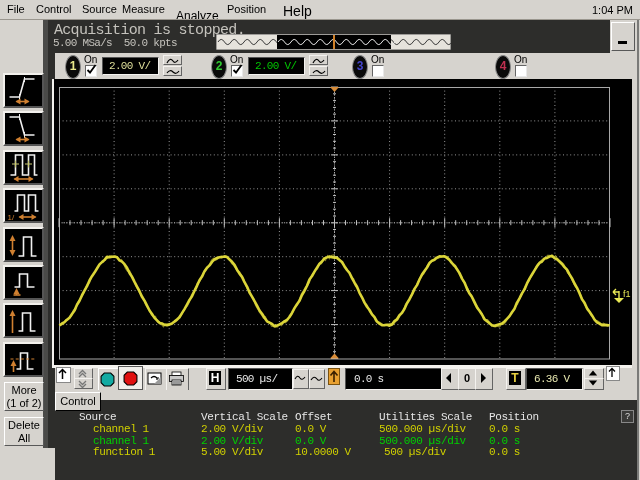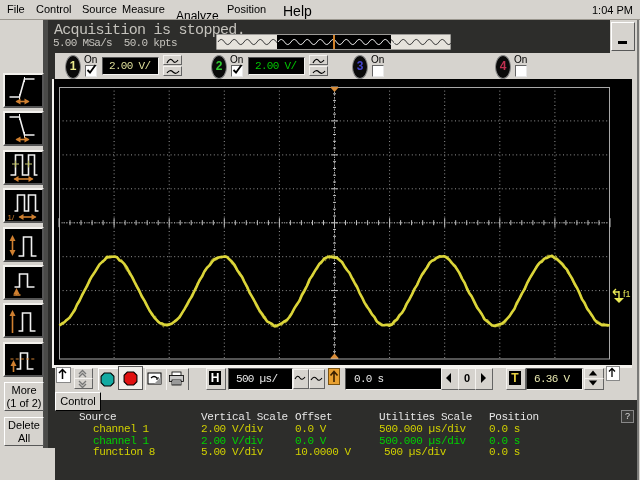--- a/index.html
+++ b/index.html
@@ -367,17 +367,17 @@
 <div class="abs mono" style="left:93px;top:423.0px;font-size:11px;letter-spacing:-0.4px;color:#d0d000">channel 1</div>
 <div class="abs mono" style="left:201px;top:423.0px;font-size:11px;letter-spacing:-0.4px;color:#d0d000">2.00 V/div</div>
 <div class="abs mono" style="left:295px;top:423.0px;font-size:11px;letter-spacing:-0.4px;color:#d0d000">0.0 V</div>
 <div class="abs mono" style="left:379px;top:423.0px;font-size:11px;letter-spacing:-0.4px;color:#d0d000">500.000 µs/div</div>
 <div class="abs mono" style="left:489px;top:423.0px;font-size:11px;letter-spacing:-0.4px;color:#d0d000">0.0 s</div>
 <div class="abs mono" style="left:93px;top:434.5px;font-size:11px;letter-spacing:-0.4px;color:#00d000">channel 1</div>
 <div class="abs mono" style="left:201px;top:434.5px;font-size:11px;letter-spacing:-0.4px;color:#00d000">2.00 V/div</div>
 <div class="abs mono" style="left:295px;top:434.5px;font-size:11px;letter-spacing:-0.4px;color:#00d000">0.0 V</div>
 <div class="abs mono" style="left:379px;top:434.5px;font-size:11px;letter-spacing:-0.4px;color:#00d000">500.000 µs/div</div>
 <div class="abs mono" style="left:489px;top:434.5px;font-size:11px;letter-spacing:-0.4px;color:#00d000">0.0 s</div>
-<div class="abs mono" style="left:93px;top:446.0px;font-size:11px;letter-spacing:-0.4px;color:#d0d000">function 8</div>
+<div class="abs mono" style="left:93px;top:446.0px;font-size:11px;letter-spacing:-0.4px;color:#d0d000">function 1</div>
 <div class="abs mono" style="left:201px;top:446.0px;font-size:11px;letter-spacing:-0.4px;color:#d0d000">5.00 V/div</div>
 <div class="abs mono" style="left:295px;top:446.0px;font-size:11px;letter-spacing:-0.4px;color:#d0d000">10.0000 V</div>
 <div class="abs mono" style="left:384px;top:446.0px;font-size:11px;letter-spacing:-0.4px;color:#d0d000">500 µs/div</div>
 <div class="abs mono" style="left:489px;top:446.0px;font-size:11px;letter-spacing:-0.4px;color:#d0d000">0.0 s</div>
 <div class="abs" style="left:637px;top:20px;width:2px;height:460px;background:#7a7a78"></div>
 </body></html>

